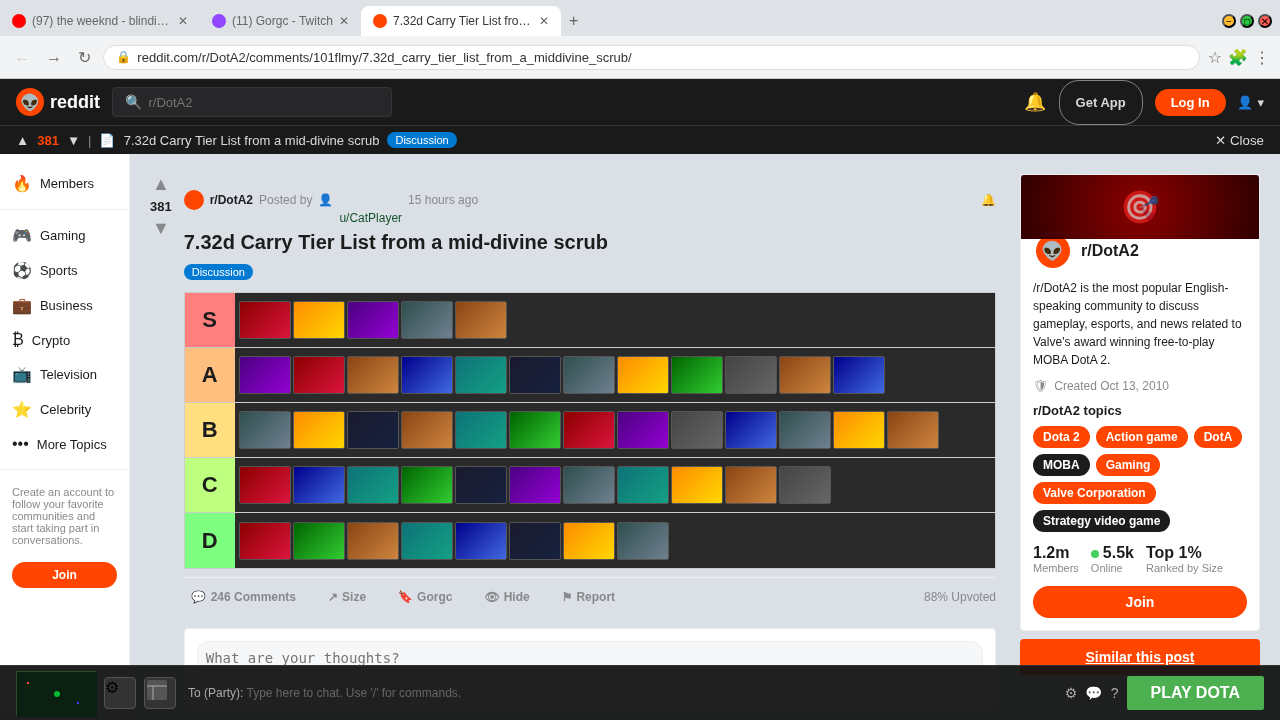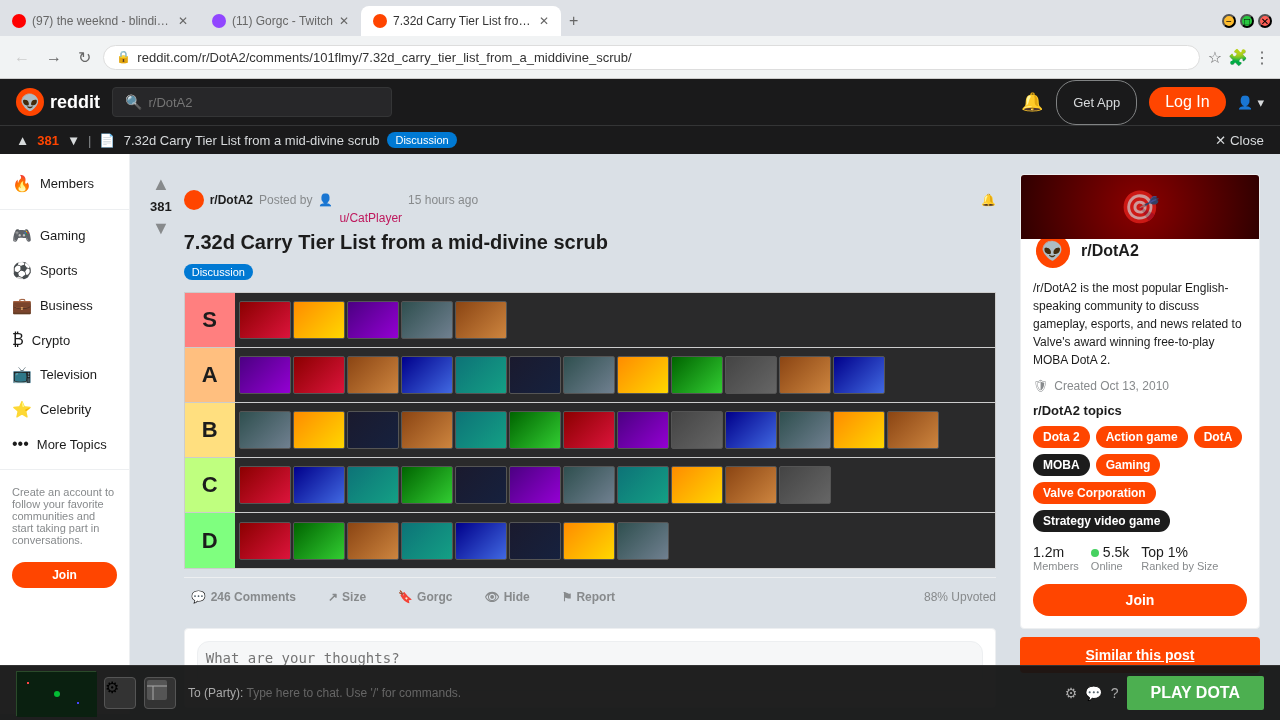--- a/index.html
+++ b/index.html
@@ -27,22 +27,22 @@
     .browser-actions { display: flex; gap: 6px; align-items: center; }
     .browser-action-btn { background: none; border: none; font-size: 16px; color: #666; cursor: pointer; }
 
     
     .reddit-topbar { background: #1a1a1b; display: flex; align-items: center; padding: 0 16px; height: 46px; gap: 12px; }
     .reddit-logo { display: flex; align-items: center; gap: 6px; }
     .reddit-logo-icon { width: 28px; height: 28px; background: #ff4500; border-radius: 50%; display: flex; align-items: center; justify-content: center; }
     .reddit-logo-text { color: white; font-size: 18px; font-weight: 700; }
     .top-search { display: flex; align-items: center; background: #272729; border: 1px solid #343536; border-radius: 4px; padding: 6px 12px; gap: 6px; width: 280px; }
     .top-search input { background: none; border: none; color: white; font-size: 13px; outline: none; width: 100%; }
-    .get-app-btn { background: none; border: 1px solid #818384; color: #d7dadc; border-radius: 20px; padding: 14px 16px; font-size: 13px; font-weight: 400; cursor: pointer; margin-left: auto; }
-    .login-btn { background: #ff4500; color: white; border: none; border-radius: 20px; padding: 6px 16px; font-size: 16px; font-weight: 400; cursor: pointer; }
+    .get-app-btn { background: none; border: 1px solid #818384; color: #d7dadc; border-radius: 20px; padding: 14px 16px; font-size: 13px; font-weight: 700; cursor: pointer; margin-left: auto; }
+    .login-btn { background: #ff4500; color: white; border: none; border-radius: 20px; padding: 6px 16px; font-size: 13px; font-weight: 700; cursor: pointer; }
     .user-btn { color: #d7dadc; font-size: 13px; cursor: pointer; }
 
     
     .announce-bar { background: #1a1a1b; border-top: 1px solid #343536; display: flex; align-items: center; padding: 6px 16px; gap: 8px; font-size: 13px; color: #d7dadc; }
     .vote-btn { background: none; border: none; cursor: pointer; color: #d7dadc; }
     .vote-count { color: #ff4500; font-weight: 700; }
     .announce-title { color: #d7dadc; }
     .discuss-tag { background: #0079d3; color: white; font-size: 11px; padding: 2px 8px; border-radius: 12px; }
     .close-btn { margin-left: auto; background: none; border: none; color: #d7dadc; cursor: pointer; }
 
@@ -63,21 +63,21 @@
 
     
     .post-area { flex: 1; }
     .post-header { display: flex; gap: 12px; align-items: flex-start; margin-bottom: 16px; }
     .vote-column { display: flex; flex-direction: column; align-items: center; gap: 4px; }
     .vote-up, .vote-down { background: none; border: none; font-size: 18px; cursor: pointer; color: #878a8c; }
     .vote-num { font-size: 13px; font-weight: 700; color: #1c1c1c; }
     .post-content { flex: 1; }
     .post-meta { display: flex; align-items: center; gap: 6px; font-size: 12px; color: #878a8c; margin-bottom: 6px; }
     .post-subreddit { font-weight: 700; color: #1c1c1c; }
-    .post-author { color: #be185d; margin-top: 37px; }
+    .post-author { color: #14532d; margin-top: 37px; }
     .post-title { font-size: 20px; font-weight: 600; color: #1c1c1c; margin-bottom: 8px; }
     .post-tag { background: #0079d3; color: white; font-size: 11px; padding: 2px 8px; border-radius: 12px; display: inline-block; margin-bottom: 12px; }
 
     
     .tier-list { border: 1px solid #ccc; width: 100%; }
     .tier-row { display: flex; align-items: stretch; border-bottom: 1px solid #ccc; min-height: 55px; }
     .tier-row:last-child { border-bottom: none; }
     .tier-label { width: 50px; display: flex; align-items: center; justify-content: center; font-size: 22px; font-weight: 700; color: #1c1c1c; flex-shrink: 0; }
     .tier-s { background: #ff7f7f; }
     .tier-a { background: #ffbf7f; }
@@ -115,21 +115,21 @@
     .sub-name { font-size: 16px; font-weight: 700; color: #1c1c1c; }
     .sub-desc { font-size: 12px; color: #1c1c1c; line-height: 1.5; margin-bottom: 10px; }
     .sub-created { display: flex; align-items: center; gap: 6px; font-size: 12px; color: #878a8c; margin-bottom: 10px; }
     .sub-topics-title { font-size: 13px; font-weight: 700; color: #1c1c1c; margin-bottom: 8px; }
     .sub-topics { display: flex; flex-wrap: wrap; gap: 6px; margin-bottom: 12px; }
     .topic-tag { border: none; border-radius: 20px; padding: 4px 10px; font-size: 12px; font-weight: 700; cursor: pointer; }
     .tag-orange { background: #ff4500; color: white; }
     .tag-dark { background: #1c1c1c; color: white; }
     .sub-stats { display: flex; gap: 12px; margin-bottom: 12px; }
     .stat-item { display: flex; flex-direction: column; }
-    .stat-num { font-size: 14px; font-weight: 400; color: #1c1c1c; }
+    .stat-num { font-size: 16px; font-weight: 700; color: #1c1c1c; }
     .stat-label { font-size: 11px; color: #878a8c; }
     .online-dot { width: 8px; height: 8px; background: #46d160; border-radius: 50%; display: inline-block; margin-right: 4px; }
     .join-btn { width: 100%; background: #ff4500; color: white; border: none; border-radius: 20px; padding: 8px; font-size: 14px; font-weight: 700; cursor: pointer; }
     .similar-btn { width: 100%; background: #ff4500; color: white; border: none; border-radius: 4px; padding: 10px; font-size: 14px; font-weight: 700; cursor: pointer; margin-top: 8px; border-radius: 4px; text-decoration: underline; }
 
     
     .game-overlay { position: fixed; bottom: 0; left: 0; right: 0; height: 55px; background: rgba(20,20,20,0.95); display: flex; align-items: center; padding: 0 16px; gap: 8px; z-index: 100; border-top: 1px solid #333; }
     .game-minimap { width: 80px; height: 45px; background: #0a2010; border: 1px solid #2a4a2a; }
     .game-icon { width: 32px; height: 32px; background: #333; border: 1px solid #555; border-radius: 4px; }
     .game-play-btn { background: #4caf50; color: white; border: none; padding: 8px 24px; font-size: 16px; font-weight: 900; cursor: pointer; border-radius: 2px; margin-left: auto; text-transform: uppercase; }

